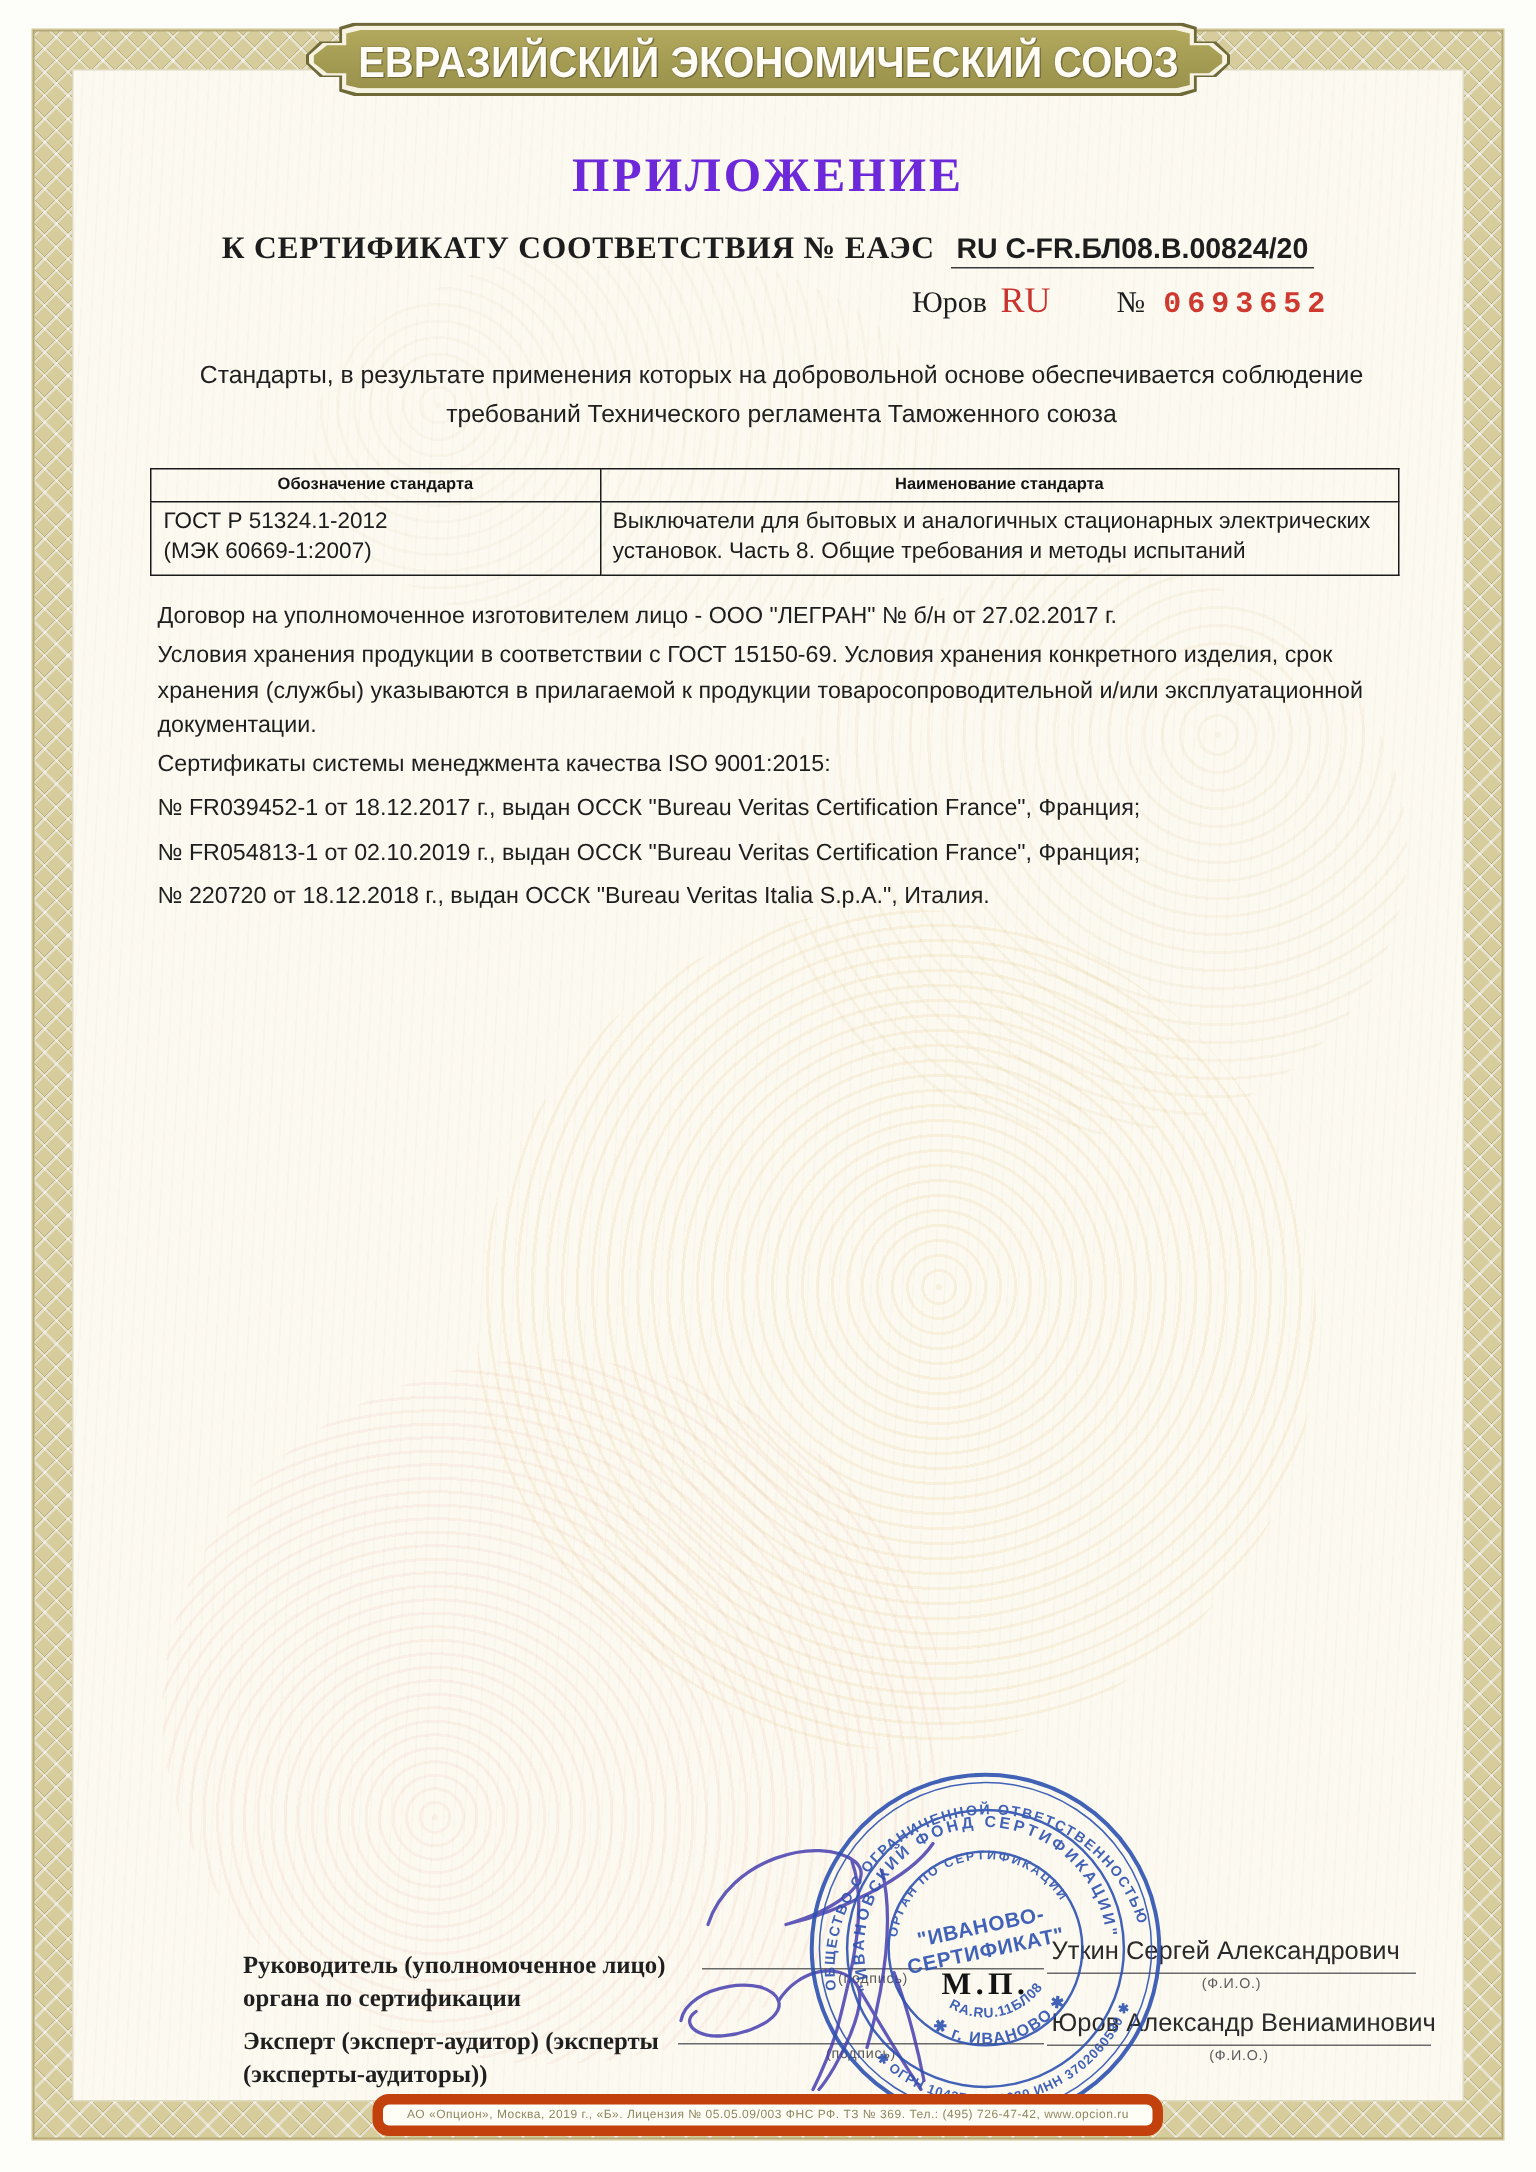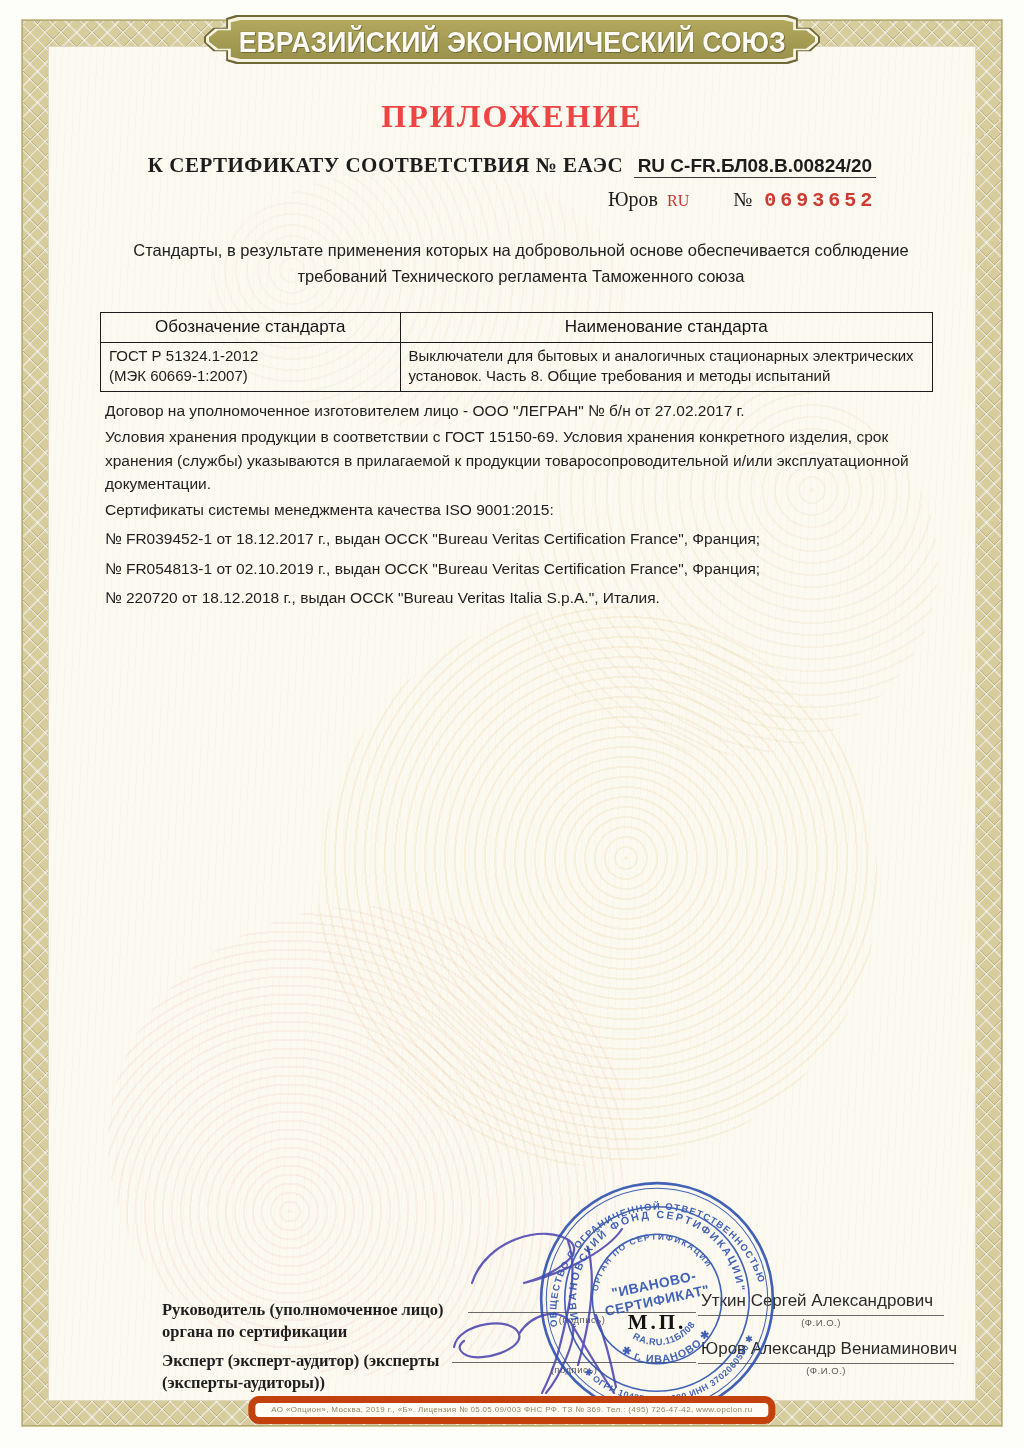--- a/index.html
+++ b/index.html
@@ -44,39 +44,39 @@
   .plaque-core{position:absolute; inset:5px; background:linear-gradient(#b2a95e,#9a914b);
     clip-path:polygon(1.5% 26%,3.6% 26%,3.6% 6%,5.2% 0%,94.8% 0%,96.4% 6%,96.4% 26%,98.5% 26%,100% 44%,100% 56%,98.5% 74%,96.4% 74%,96.4% 94%,94.8% 100%,5.2% 100%,3.6% 94%,3.6% 74%,1.5% 74%,0% 56%,0% 44%);
     display:flex; align-items:flex-end; justify-content:center;}
   .banner-text{
     color:#fffdf6; font-weight:700; font-size:29px; letter-spacing:0px; white-space:nowrap;
     transform:scaleX(.92); text-shadow:0 0 1px #57512c, 1px 1px 0 rgba(80,75,40,.55);
   }
 
   
   .doc-title{position:absolute; left:0; right:0; top:98px; text-align:center;
-    font-family:"Liberation Serif", serif; font-weight:700; font-size:32px; letter-spacing:2px; color:#ef4444; z-index:3;}
+    font-family:"Liberation Serif", serif; font-weight:700; font-size:32px; letter-spacing:2px; color:#6d28d9; z-index:3;}
   .doc-subtitle{position:absolute; left:0; right:0; top:153px; text-align:center; z-index:3; white-space:nowrap;}
   .sub-prefix{font-family:"Liberation Serif", serif; font-weight:700; font-size:21px; letter-spacing:.5px;}
   .cert-no{font-family:"Liberation Sans", sans-serif; font-weight:700; font-size:19px;
     border-bottom:1.5px solid #3a3a3a; padding:0 4px 1px 4px; margin-left:6px;}
   .series-row{position:absolute; left:608px; top:188px; display:flex; align-items:baseline; z-index:3;}
   .series-label{font-family:"Liberation Serif", serif; font-size:20px; color:#1d1d1d;}
-  .series-value{font-family:"Liberation Serif", serif; font-size:16px; color:#c9332d; margin-left:9px;}
+  .series-value{font-family:"Liberation Serif", serif; font-size:24px; color:#c9332d; margin-left:9px;}
   .num-sign{font-family:"Liberation Serif", serif; font-size:20px; margin-left:44px;}
   .form-number{font-family:"Liberation Mono", monospace; font-weight:700; font-size:20px;
     color:#cf3a30; letter-spacing:4px; margin-left:12px;}
 
   .intro{position:absolute; left:110px; right:92px; top:237px; text-align:center;
     font-size:16.5px; line-height:1.58; color:#202020; z-index:3;}
 
   
   .std-table{position:absolute; left:100px; top:312px; width:833px; border-collapse:collapse; z-index:3;}
   .std-table th,.std-table td{border:1.8px solid #1b1b1b;}
-  .std-table th{font-size:17px; font-weight:400; padding:4px 6px 5px; text-align:center; color:#141414;}
+  .std-table th{font-size:11px; font-weight:700; padding:4px 6px 5px; text-align:center; color:#141414;}
   .std-table td{font-size:15px; padding:3px 8px 5px; vertical-align:top; line-height:1.32; color:#1c1c1c;}
   .col-designation{width:36%;}
 
   
   .paragraphs{position:absolute; left:105px; right:88px; top:399px; font-size:15.5px; line-height:1.5; color:#1e1e1e; z-index:3;}
   .paragraphs p{margin:0 0 3px 0;}
   .paragraphs p.cert-line{margin-top:6px;}
 
   
   .role{position:absolute; font-family:"Liberation Serif", serif; font-weight:700;

